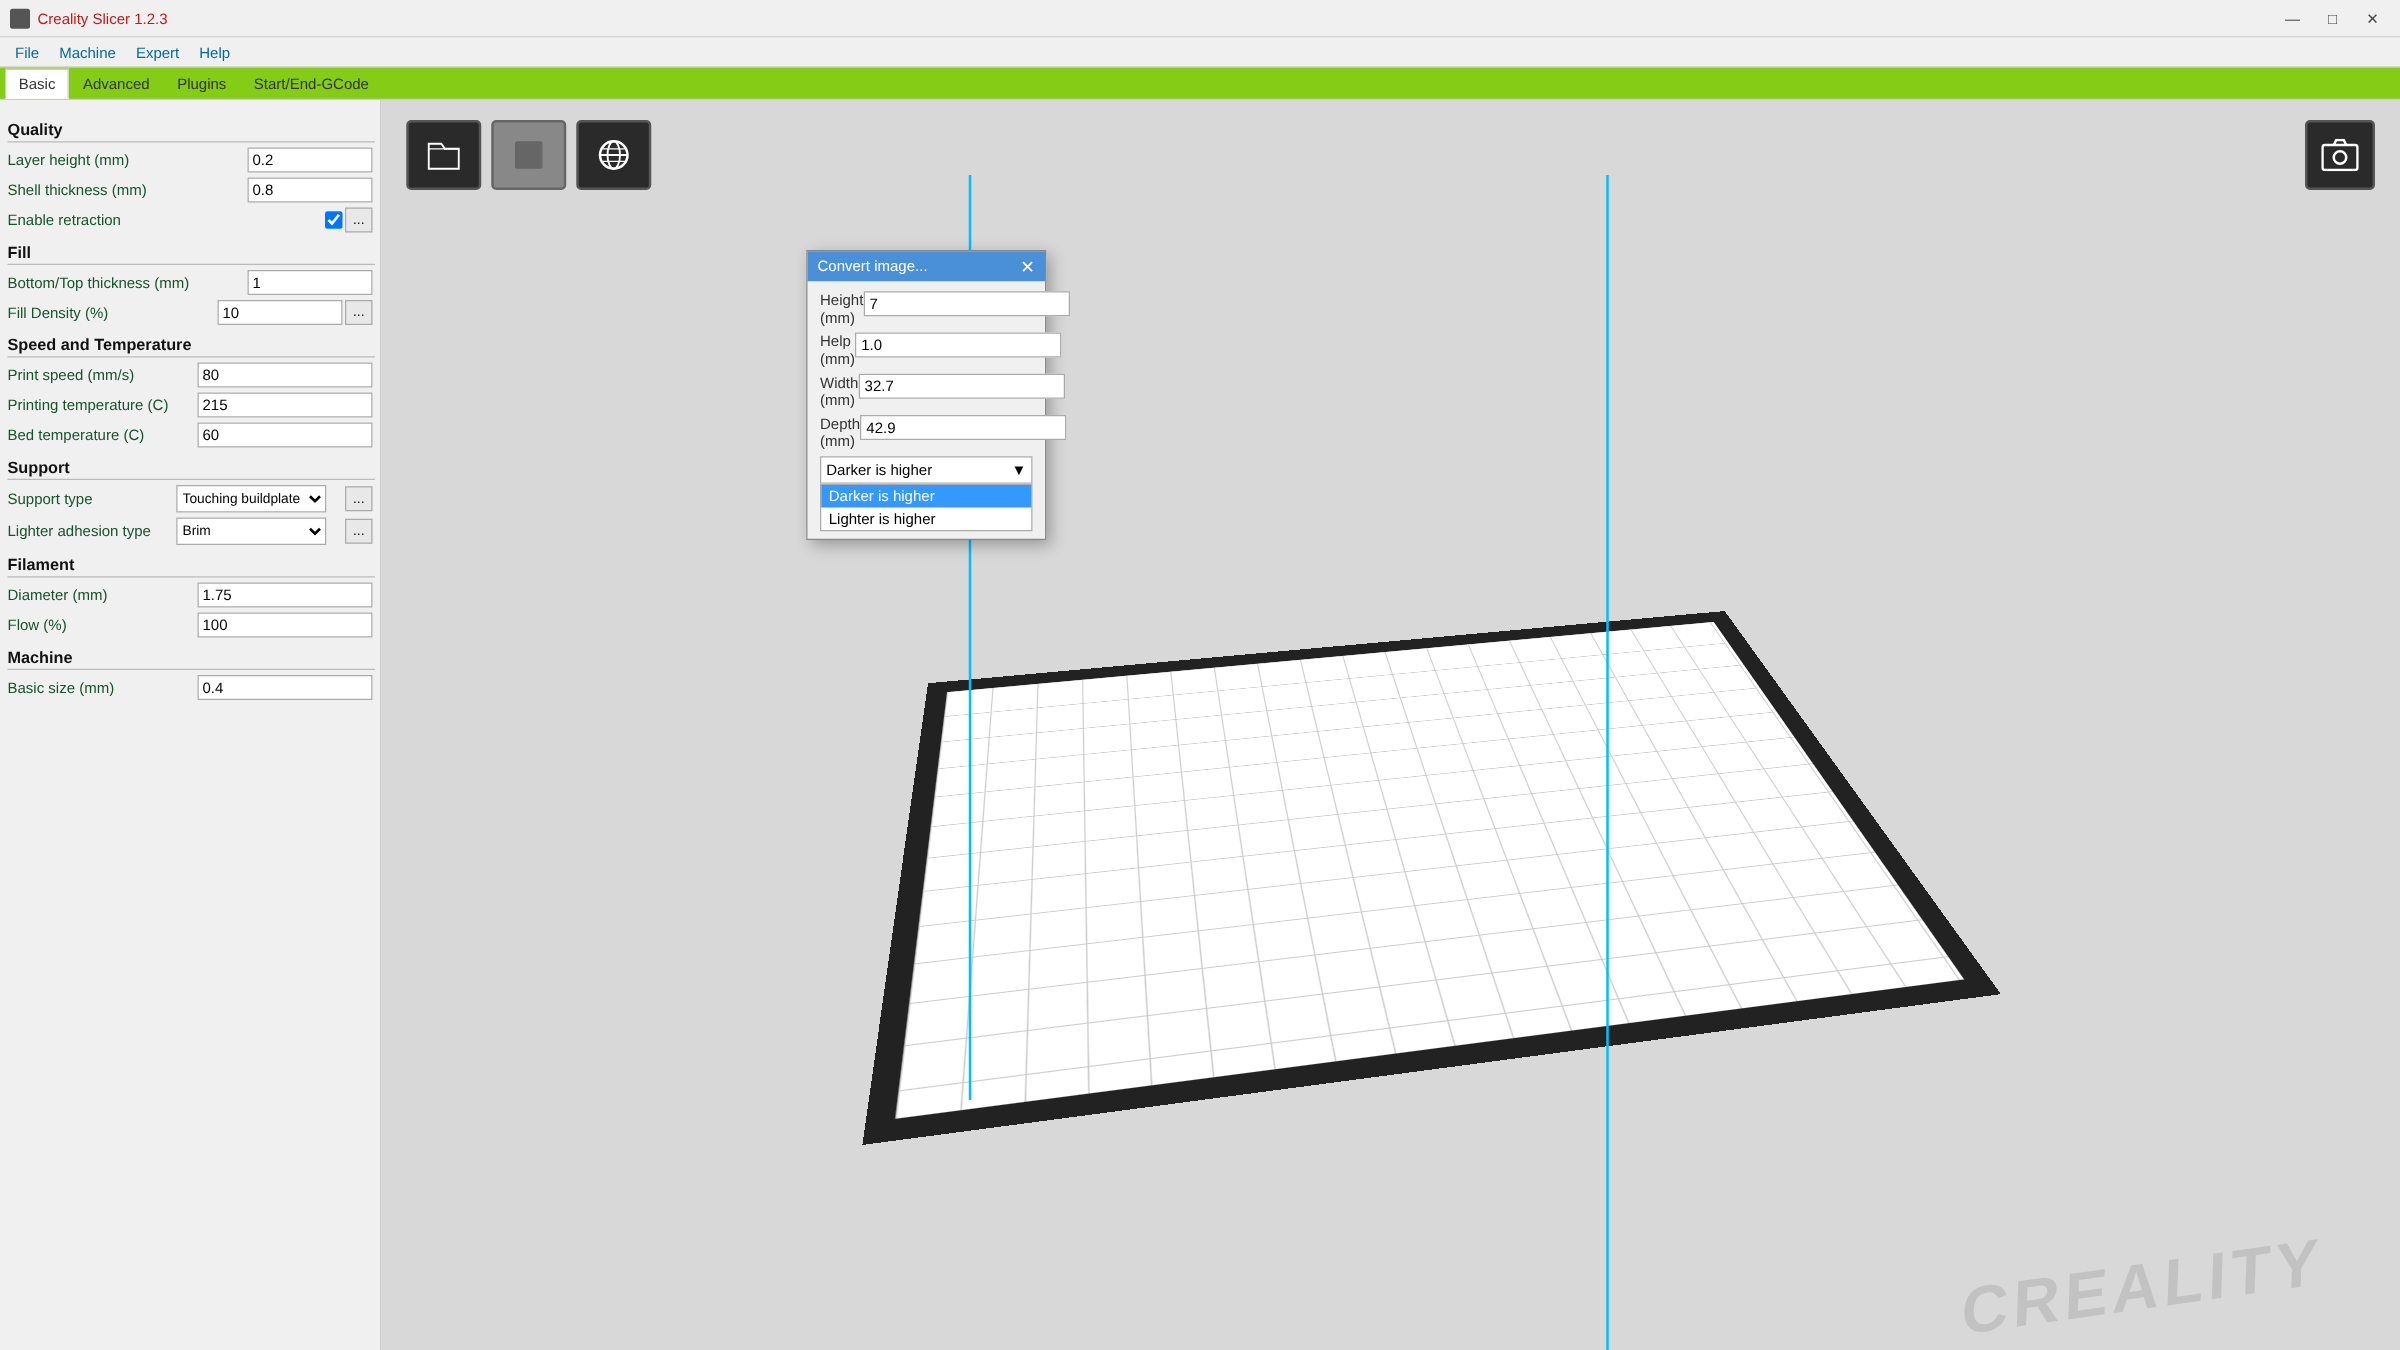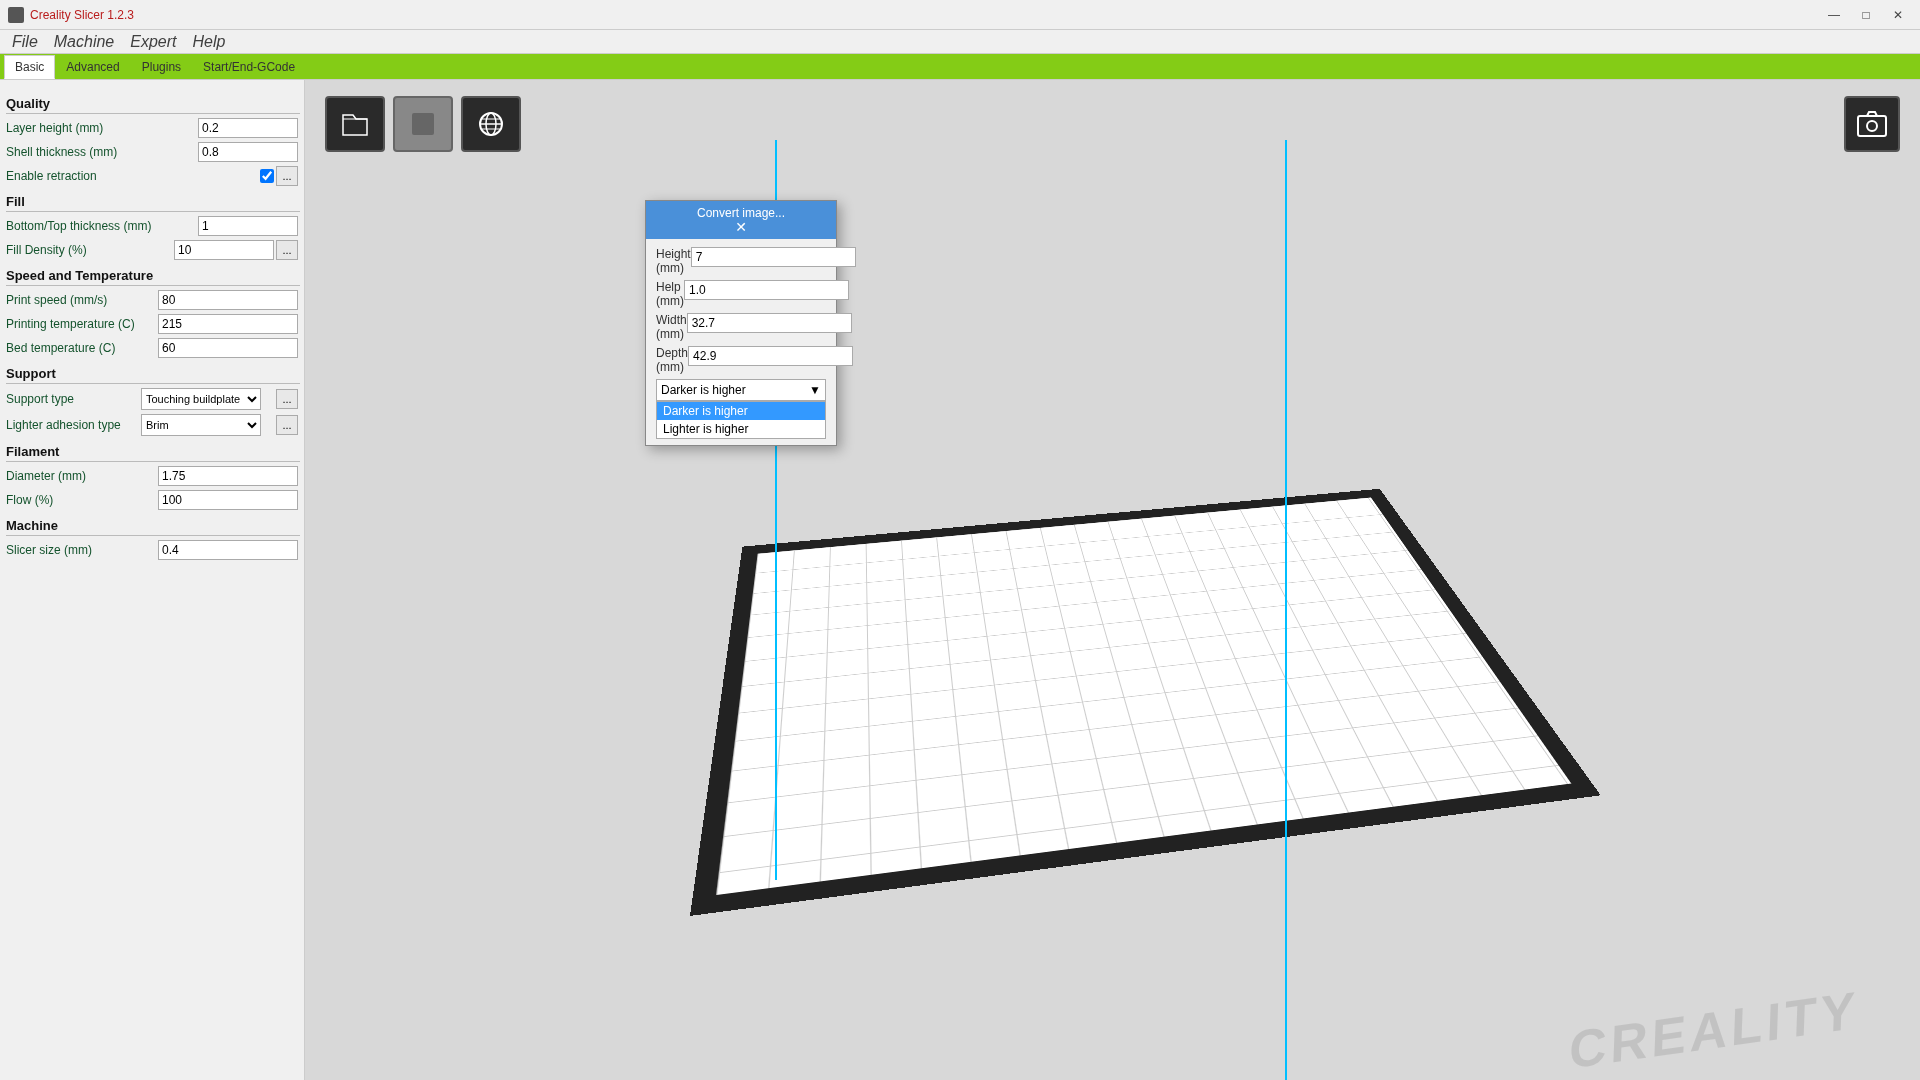--- a/index.html
+++ b/index.html
@@ -15,21 +15,21 @@
     .title-bar-icon { width: 16px; height: 16px; background: #555; border-radius: 2px; }
     .title-bar-title { font-size: 12px; color: #b91c1c; }
     .title-bar-controls { display: flex; gap: 4px; }
     .title-btn { width: 28px; height: 20px; background: none; border: none; cursor: pointer; font-size: 12px; color: #444; display: flex; align-items: center; justify-content: center; }
 
     
     .menu-bar {
       display: flex; align-items: center; height: 24px; background: #f0f0f0;
       border-bottom: 1px solid #ccc; padding: 0 4px;
     }
-    .menu-item { padding: 2px 8px; font-size: 16px; cursor: pointer; color: #404040; font-style: italic; }
+    .menu-item { padding: 2px 8px; font-size: 12px; cursor: pointer; color: #0369a1; }
 
     
     .tab-bar {
       display: flex; align-items: center; height: 26px; background: #84cc16;
       border-bottom: 1px solid #ccc; padding: 0 4px;
     }
     .tab { padding: 4px 10px; font-size: 12px; cursor: pointer; color: #333; border: 1px solid transparent; }
     .tab.active { background: white; border: 1px solid #ccc; border-bottom: 1px solid white; margin-bottom: -1px; }
 
     
@@ -82,21 +82,21 @@
     }
     .dialog {
       pointer-events: all;
       background: #f0f0f0; border: 1px solid #888; box-shadow: 4px 4px 12px rgba(0,0,0,0.3);
       width: 192px; padding: 0;
       position: absolute; left: 340px; top: 120px;
     }
     .dialog-title-bar {
       background: #4a90d9; color: white; padding: 5px 8px;
       display: flex; align-items: center; justify-content: space-between;
-      font-size: 12px; font-weight: normal; flex-direction: column;
+      font-size: 12px; font-weight: normal;
     }
     .dialog-close { background: none; border: none; color: white; cursor: pointer; font-size: 14px; line-height: 1; }
     .dialog-body { padding: 8px 10px; }
     .dialog-row { display: flex; align-items: flex-start; margin-bottom: 5px; }
     .dialog-label { width: 80px; font-size: 12px; color: #333; }
     .dialog-input { flex: 1; height: 20px; border: 1px solid #aaa; background: white; font-size: 12px; padding: 1px 4px; }
     .dialog-select-wrap { position: relative; margin-bottom: 0; }
     .dialog-select-btn {
       width: 100%; height: 22px; background: white; border: 1px solid #aaa;
       display: flex; align-items: center; justify-content: space-between;
@@ -251,21 +251,21 @@
       <span class="form-label">Diameter (mm)</span>
       <input class="form-input form-input-wide" value="1.75" style="">
     </div>
     <div class="form-row">
       <span class="form-label">Flow (%)</span>
       <input class="form-input form-input-wide" value="100" style="">
     </div>
 
     <div class="section-title">Machine</div>
     <div class="form-row">
-      <span class="form-label">Slicer size (mm)</span>
+      <span class="form-label">Basic size (mm)</span>
       <input class="form-input form-input-wide" value="0.4" style="">
     </div>
 
   </div>
 
   <div class="viewport">
 
     <div class="viewport-toolbar">
       <button class="vp-btn">
         <svg width="30" height="30" viewBox="0 0 30 30" fill="white" xmlns="http://www.w3.org/2000/svg">

